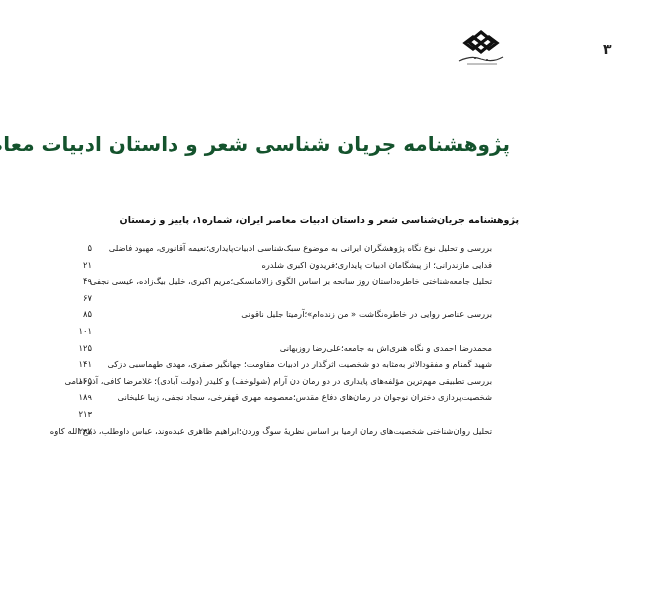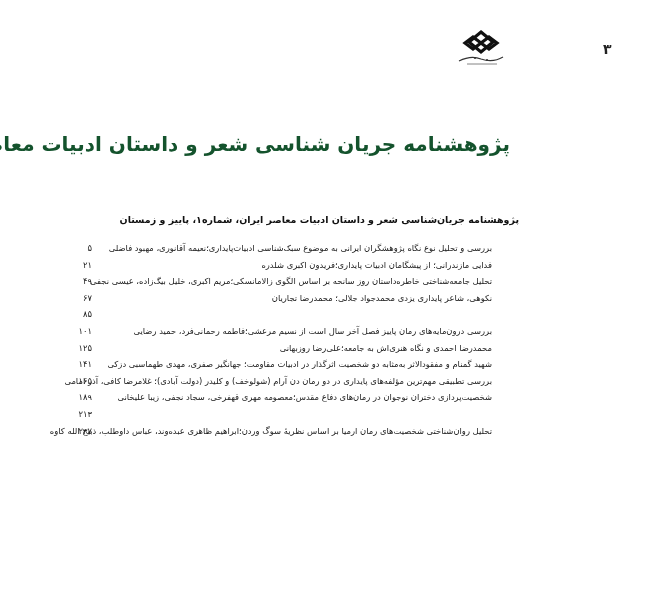--- a/index.html
+++ b/index.html
@@ -118,28 +118,27 @@
   </div>
   <div class="toc-row">
     <span class="toc-title">فدایی مازندرانی؛ از پیشگامان ادبیات پایداری؛فریدون اکبری شلدره</span>
     <span class="toc-page">۲۱</span>
   </div>
   <div class="toc-row">
     <span class="toc-title">تحلیل جامعه‌شناختی خاطره‌داستان روز سانحه بر اساس الگوی زالامانسکی؛مریم اکبری، خلیل بیگ‌زاده، عیسی نجفی</span>
     <span class="toc-page">۴۹</span>
   </div>
   <div class="toc-row">
-    <span class="toc-title">نکوهی، شاعر پایداری یزدی محمدجواد جلالی؛ محمدرضا تجاریان</span>
     <span class="toc-page">۶۷</span>
   </div>
   <div class="toc-row">
+    <span class="toc-title">بررسی عناصر روایی در خاطره‌نگاشت « من زنده‌ام»؛آرمیتا جلیل ناقونی</span>
     <span class="toc-page">۸۵</span>
   </div>
   <div class="toc-row">
-    <span class="toc-title">بررسی درون‌مایه‌های رمان پاییز فصل آخر سال است از نسیم مرعشی؛فاطمه رحمانی‌فرد، حمید رضایی</span>
     <span class="toc-page">۱۰۱</span>
   </div>
   <div class="toc-row">
     <span class="toc-title">محمدرضا احمدی و نگاه هنری‌اش به جامعه؛علی‌رضا روزبهانی</span>
     <span class="toc-page">۱۲۵</span>
   </div>
   <div class="toc-row">
     <span class="toc-title">شهید گمنام و مفقودالاثر به‌مثابه دو شخصیت اثرگذار در ادبیات مقاومت؛ جهانگیر صفری، مهدی طهماسبی دزکی</span>
     <span class="toc-page">۱۴۱</span>
   </div>

